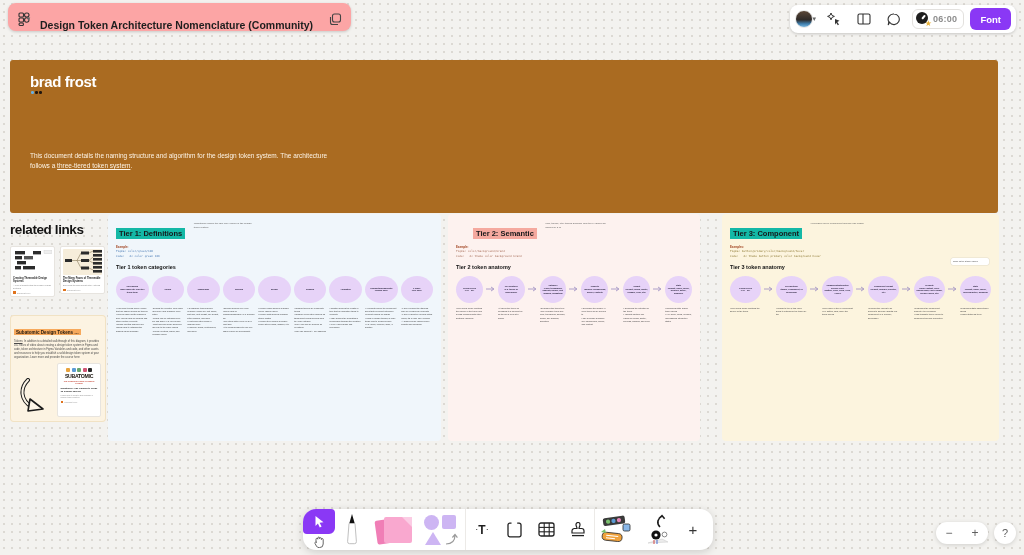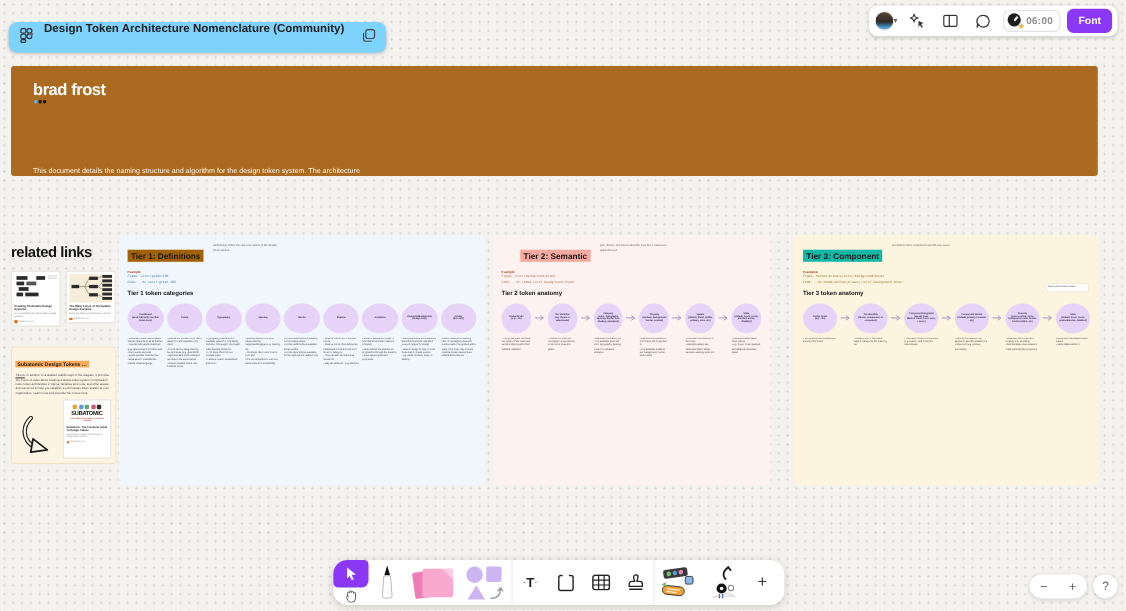--- a/index.html
+++ b/index.html
@@ -8,23 +8,23 @@
     font-family:"Liberation Sans", sans-serif;
     background:#f3f2ef;
     background-image:radial-gradient(#dcd9d3 1px, transparent 1px);
     background-size:8px 8px;
     position:relative; color:#1e1e1e;
   }
   .stage{ position:absolute; inset:0; }
 
   
   .tl-bar{
-    position:absolute; left:8px; top:20px; height:28px;
-    background:#7dd3fc; border-radius:8px; box-shadow:0 1px 3px rgba(0,0,0,.18);
-    display:flex; align-items:flex-start; padding:0 4px; gap:2px; z-index:30;
+    position:absolute; left:8px; top:3px; height:28px;
+    background:#fca5a5; border-radius:8px; box-shadow:0 1px 3px rgba(0,0,0,.18);
+    display:flex; align-items:flex-end; padding:0 4px; gap:2px; z-index:30;
   }
   .icon-btn{
     border:none; background:transparent; width:24px; height:24px; border-radius:5px;
     display:flex; align-items:center; justify-content:center; cursor:pointer; color:#333;
   }
   .file-title{ font-size:10.5px; font-weight:700; color:#1e1e1e; padding:0 8px 0 2px; white-space:nowrap; }
   .chev{ font-size:7px; color:#666; margin-left:-3px; }
 
   .tr-bar{
     position:absolute; right:8px; top:5px; height:28px;
@@ -47,21 +47,21 @@
   .clock:after{ content:""; position:absolute; left:5px; top:2px; width:2px; height:5px; background:#fff; border-radius:1px; transform-origin:bottom; transform:rotate(40deg); }
   .star{ position:absolute; right:-2px; bottom:-2px; font-size:8px; color:#e8b23a; line-height:1; }
   .share-btn{
     height:22px; padding:0 10px; border:none; border-radius:6px;
     background:#8a38f5; color:#fff; font-size:9.5px; font-weight:600; cursor:pointer;
     font-family:"Liberation Sans", sans-serif;
   }
 
   
   .banner{
-    position:absolute; left:10px; top:60px; width:988px; height:100px;
+    position:absolute; left:10px; top:60px; width:988px; height:153px;
     background:#aa6b21; border-radius:3px; color:#fff; overflow:hidden;
   }
   .bf-logo{ position:absolute; left:20px; top:13px; font-size:15px; font-weight:700; letter-spacing:-.4px; }
   .logo-dots{ position:absolute; left:21px; top:31px; display:flex; gap:1.5px; }
   .logo-dots i{ width:2.5px; height:2.5px; border-radius:50%; display:block; }
   .banner-title{ position:absolute; left:20px; top:68px; font-size:16px; font-weight:800; letter-spacing:-.2px; }
   .banner-sub{ position:absolute; left:20px; top:91px; width:300px; font-size:6.5px; line-height:1.6; color:#fdf4e6; }
   .banner-sub .link{ text-decoration:underline; cursor:pointer; }
 
   
@@ -99,21 +99,21 @@
   .thumb-src{ display:flex; gap:1.5px; align-items:center; margin-top:1.5px; }
   .thumb-src i{ width:2.5px; height:2.5px; background:#e0731d; }
   .thumb-src span{ font-size:2.1px; color:#999; }
 
   
   .panel{ position:absolute; top:214px; height:227px; border-radius:4px; padding:8px; overflow:hidden; cursor:pointer; }
   #tier1{ left:108px; width:333px; background:#f0f6fb; }
   #tier2{ left:448px; width:252px; background:#fdf2ef; }
   #tier3{ left:722px; width:277px; background:#fcf4de; }
   .p-title{ display:inline-block; font-size:7.5px; font-weight:800; padding:1px 3px; color:#17181a; }
-  #tier1 .p-title{ background:#a16207; }
+  #tier1 .p-title{ background:#14b8a6; }
   #tier2 .p-title{ background:#f5a99f;margin-left:17px; }
   #tier3 .p-title{ background:#14b8a6; }
   .p-note{ display:inline-block; vertical-align:top; font-size:2.5px; color:#5a5a5a; width:64px; margin-left:4px; line-height:1.4; }
   .ex{ margin-top:5px; font-size:2.8px; line-height:1.55; }
   .ex .ex-label{ font-weight:800; color:#a0421f; }
   .ex .ex-line{ font-family:"DejaVu Sans Mono", monospace; }
   #tier1 .ex-line{ color:#4a7bb5; }
   #tier2 .ex-line{ color:#a9705c; }
   #tier3 .ex-line{ color:#8f7b36; }
   .p-heading{ margin-top:6px; font-size:5.5px; font-weight:800; color:#141414; }

